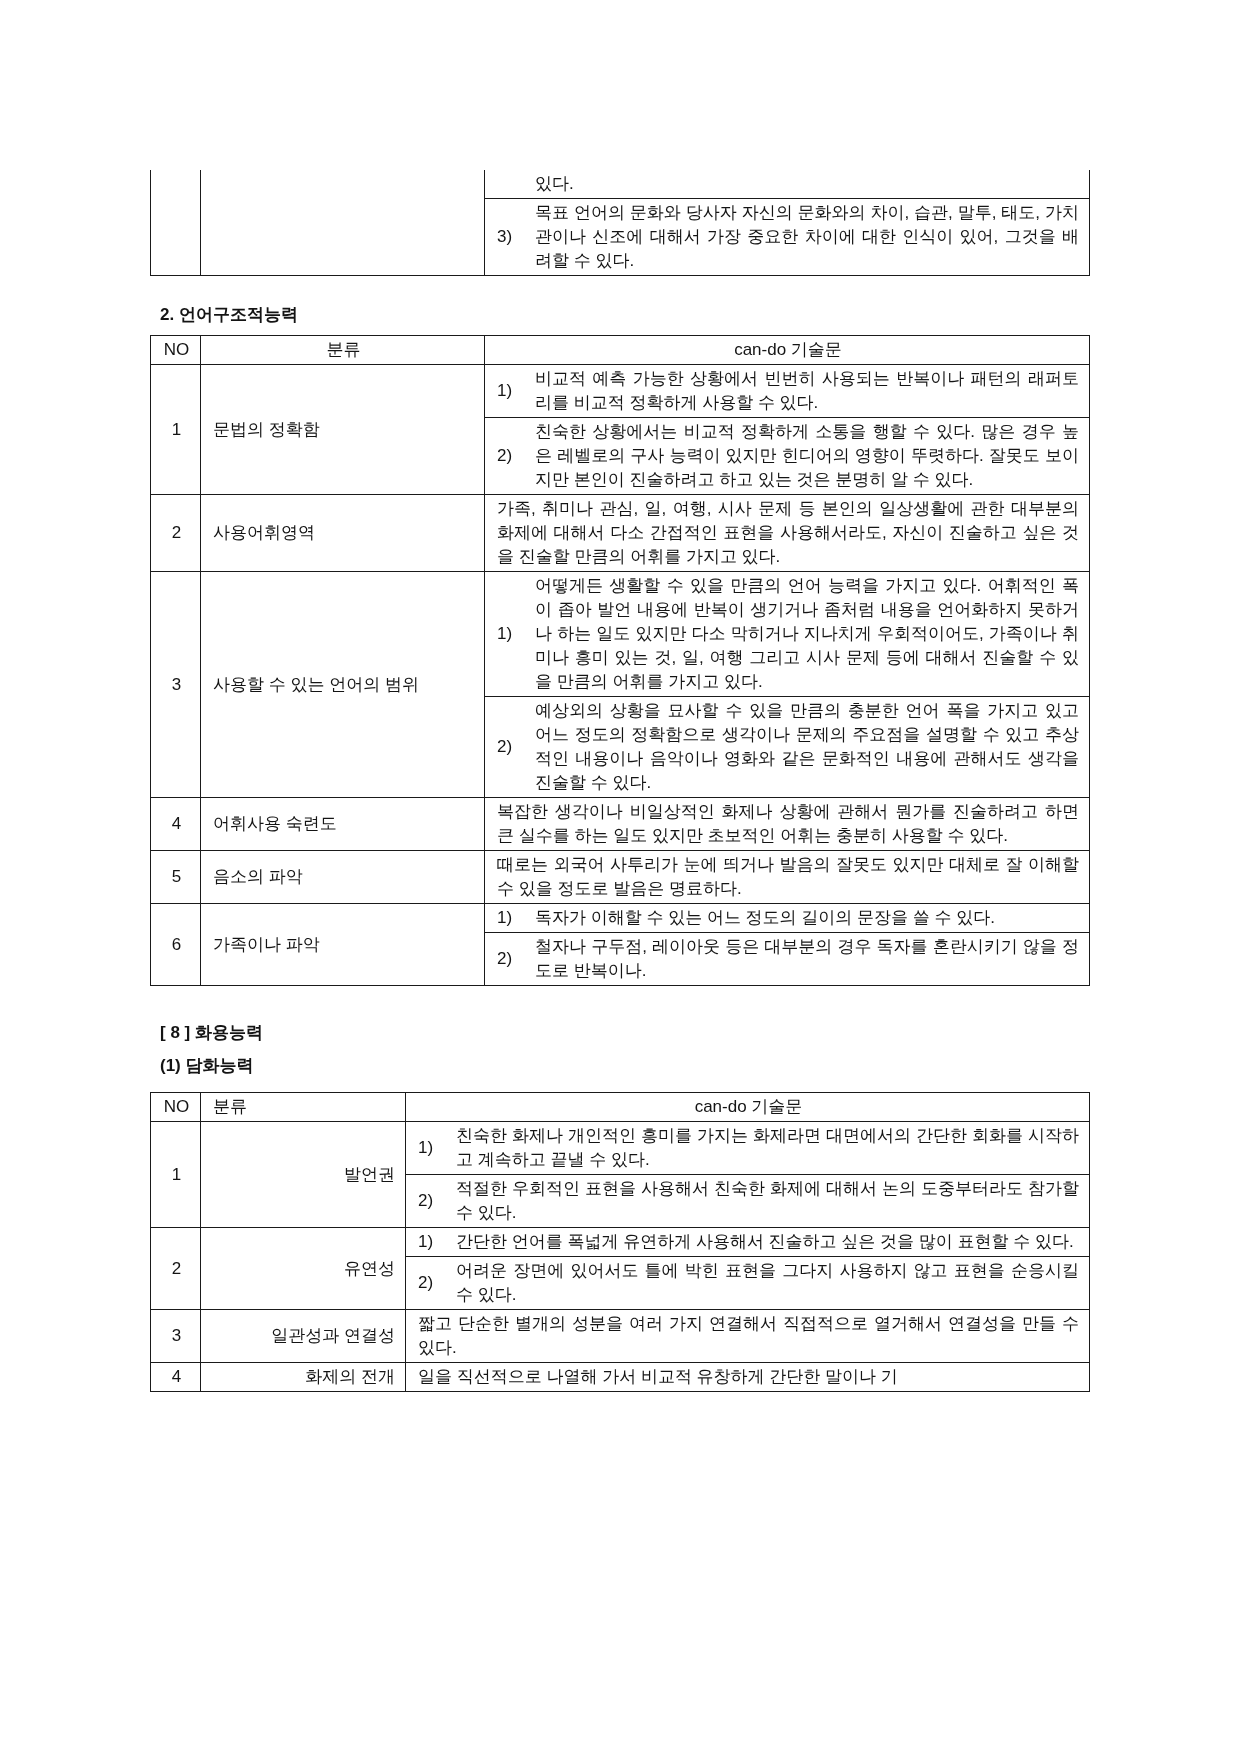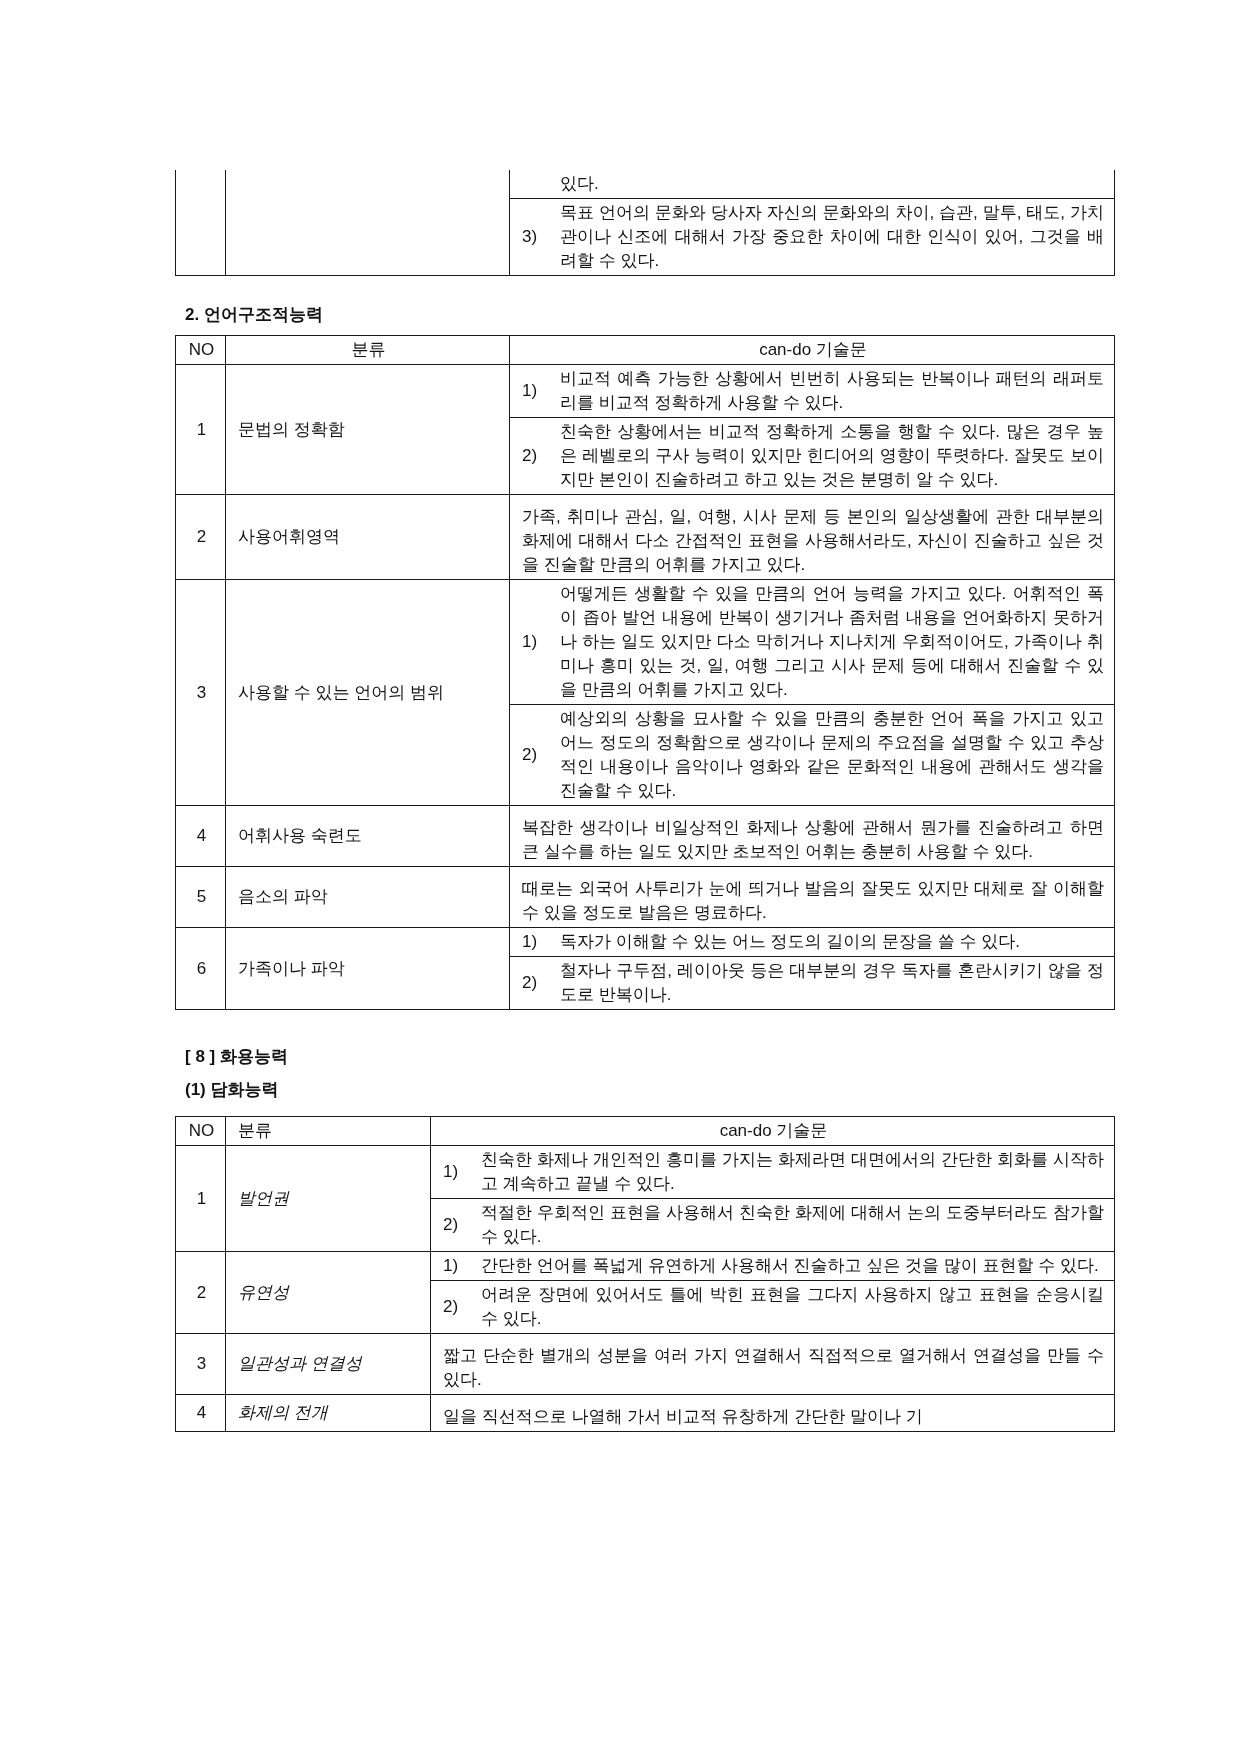--- a/index.html
+++ b/index.html
@@ -13,21 +13,21 @@
     color: #141414;
   }
   .page {
     position: relative;
     width: 1240px;
     height: 1753px;
     background: #ffffff;
   }
   .content {
     position: absolute;
-    left: 175px;
+    left: 150px;
     top: 0;
     width: 940px;
   }
   table.doc {
     border-collapse: collapse;
     table-layout: fixed;
     width: 940px;
     font-size: 17px;
     line-height: 24px;
   }
@@ -43,31 +43,31 @@
   col.c-no  { width: 50px; }
   col.c-cat1 { width: 284px; }
   col.c-cat2 { width: 205px; }
 
   th.h-no, td.no-cell { text-align: center; padding: 2px 2px; }
   th.h-cat-center { text-align: center; }
   th.h-cat-left { text-align: left; padding-left: 8px; }
   th.h-cando { text-align: center; }
 
   td.cat-cell { text-align: left; padding-left: 8px; }
-  td.cat-center { text-align: left; padding-left: 2px; padding-right: 2px; font-style: italic; }
+  td.cat-center { text-align: right; padding-left: 2px; padding-right: 2px; }
 
   td.top-align { vertical-align: top; }
   .pt-sm { padding-top: 16px; }
   .pt-lg { padding-top: 58px; }
 
   td.cando { text-align: justify; }
   .item { display: flex; align-items: center; }
   .item .num { flex: none; width: 38px; text-align: left; }
   .item .txt { flex: 1 1 auto; text-align: justify; word-break: break-all; }
-  .plain-txt { text-align: justify; word-break: break-all; margin-top: 8px; }
+  .plain-txt { text-align: justify; word-break: break-all; }
   .tail-indent { padding-left: 38px; text-align: left; }
 
   td.pad-lg { padding-top: 14px; padding-bottom: 14px; }
   td.pad-md { padding-top: 10px; padding-bottom: 10px; }
   td.pad-xs { padding-top: 4px; padding-bottom: 4px; }
 
   .sec-title {
     font-size: 17px;
     line-height: 25px;
     margin: 0 0 8px 10px;

